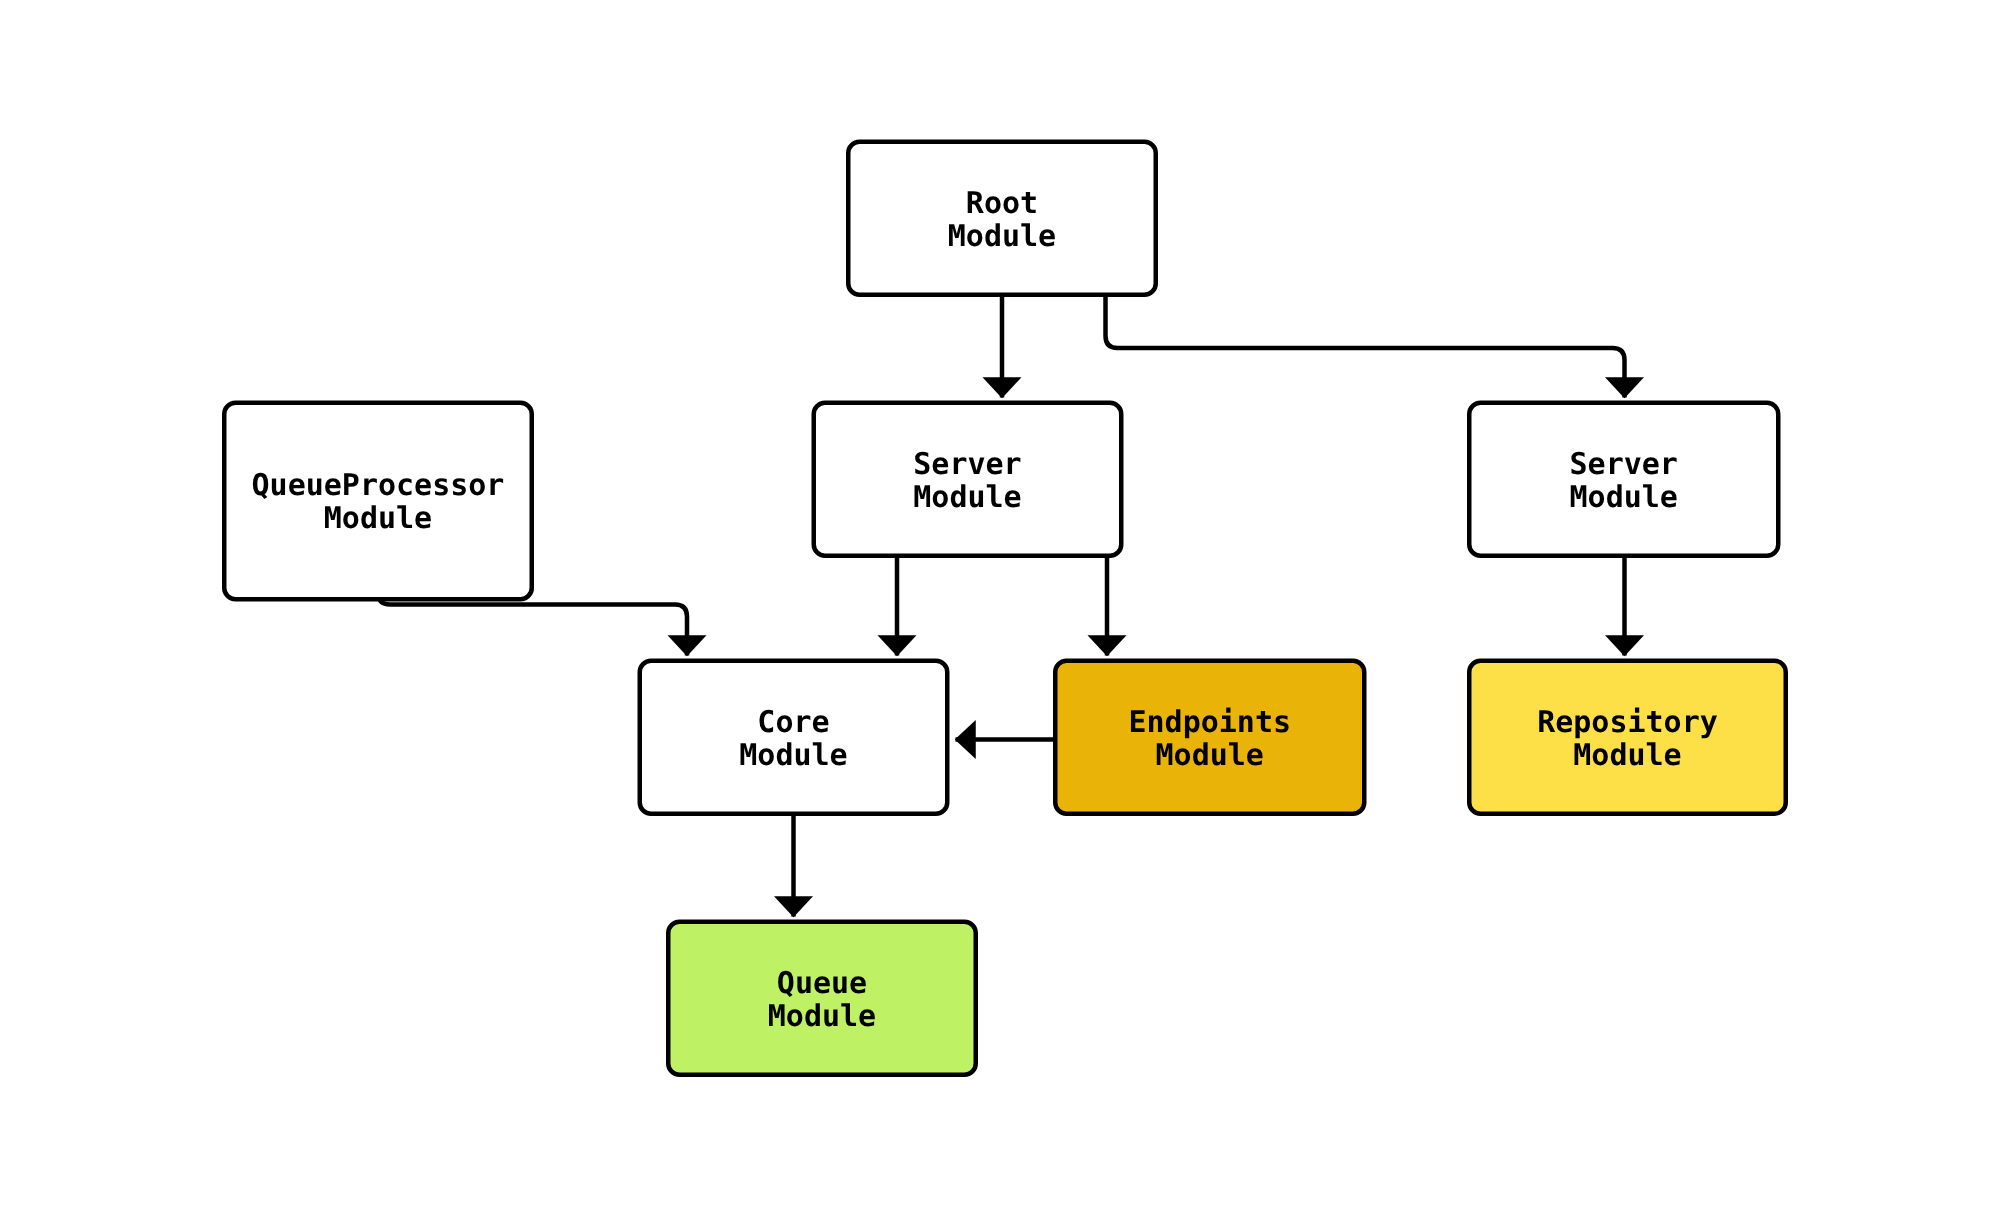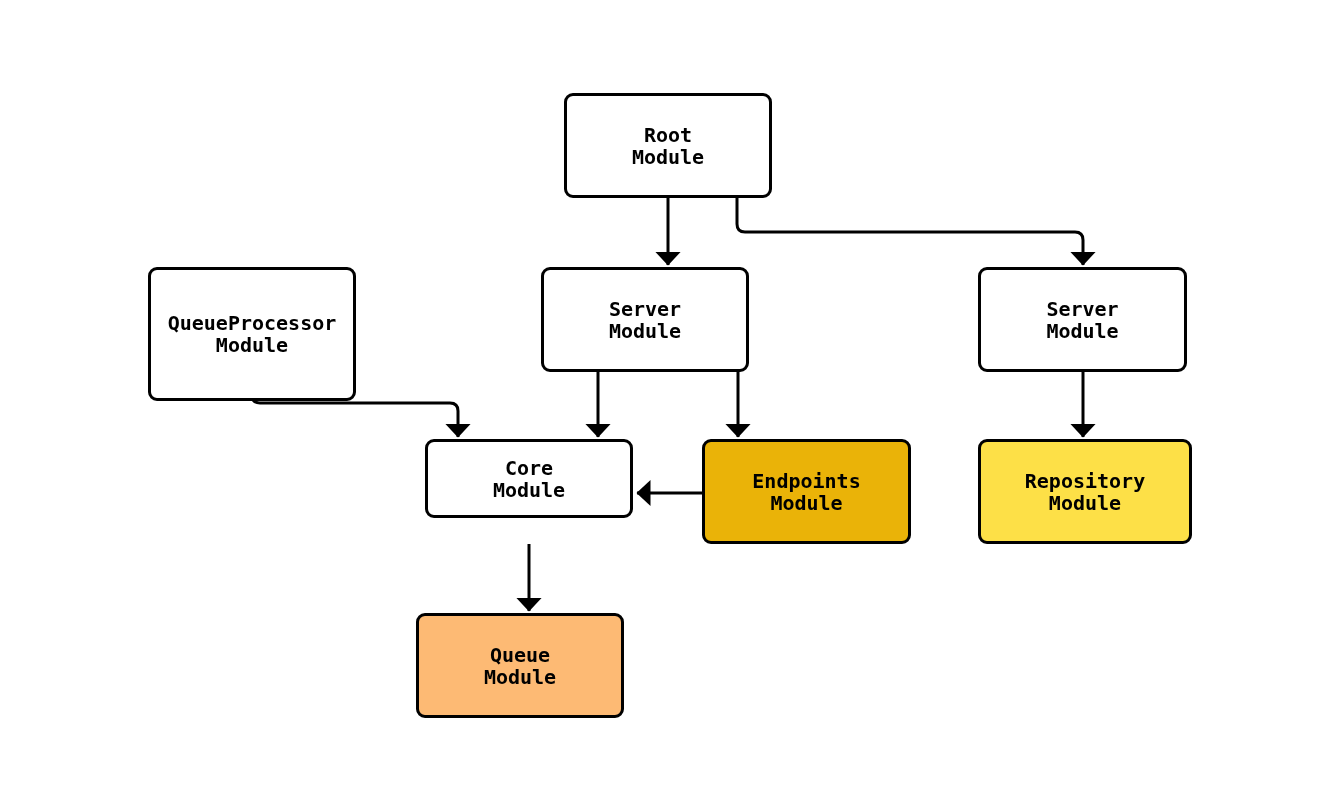--- a/index.html
+++ b/index.html
@@ -86,37 +86,37 @@
         <span class="line">Server</span>
         <span class="line">Module</span>
       </div>
     </div>
     <div class="node" style="left: 963px; top: 267px; width: 209px; height: 105px; background: rgb(255, 255, 255); border-color: rgb(0, 0, 0);">
       <div class="node-label">
         <span class="line">Server</span>
         <span class="line">Module</span>
       </div>
     </div>
-    <div class="node" style="left: 410px; top: 439px; width: 208px; height: 79px; background: rgb(255, 255, 255); border-color: rgb(0, 0, 0);">
+    <div class="node" style="left: 410px; top: 439px; width: 208px; height: 105px; background: rgb(255, 255, 255); border-color: rgb(0, 0, 0);">
       <div class="node-label">
         <span class="line">Core</span>
         <span class="line">Module</span>
       </div>
     </div>
     <div class="node" style="left: 687px; top: 439px; width: 209px; height: 105px; background: #eab308; border-color: rgb(0, 0, 0);">
       <div class="node-label">
         <span class="line">Endpoints</span>
         <span class="line">Module</span>
       </div>
     </div>
     <div class="node" style="left: 963px; top: 439px; width: 214px; height: 105px; background: #fde047; border-color: rgb(0, 0, 0);">
       <div class="node-label">
         <span class="line">Repository</span>
         <span class="line">Module</span>
       </div>
     </div>
-    <div class="node" style="left: 401px; top: 613px; width: 208px; height: 105px; background: #fdba74; border-color: rgb(0, 0, 0);">
+    <div class="node" style="left: 429px; top: 613px; width: 208px; height: 105px; background: #bef264; border-color: rgb(0, 0, 0);">
       <div class="node-label">
         <span class="line">Queue</span>
         <span class="line">Module</span>
       </div>
     </div>
   </div>
 
 </body></html>

